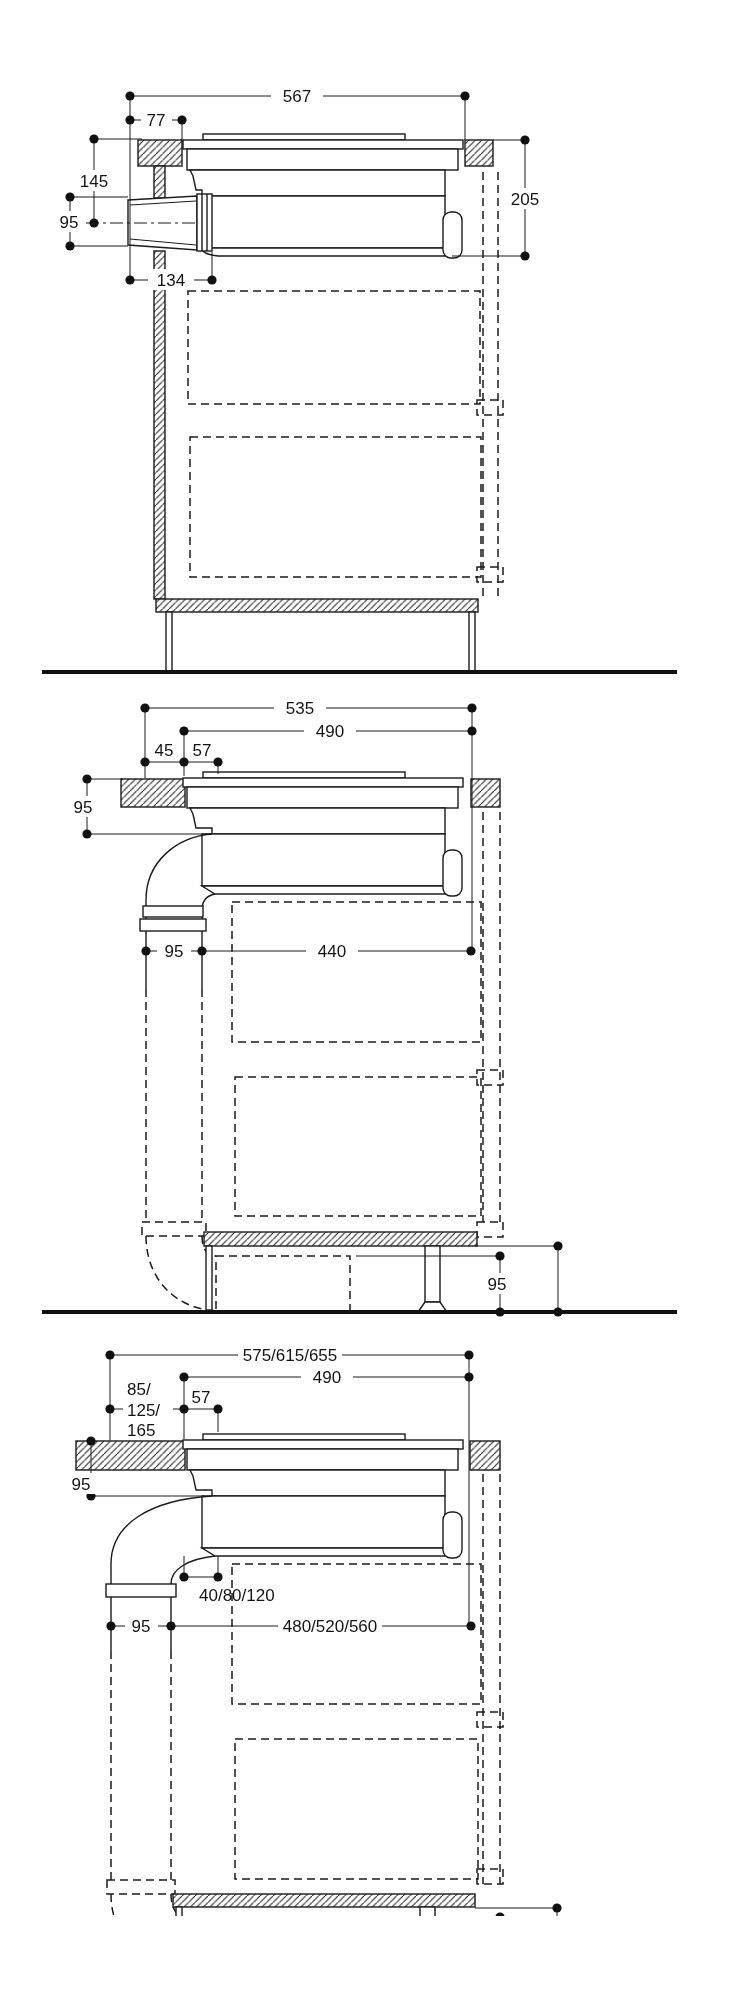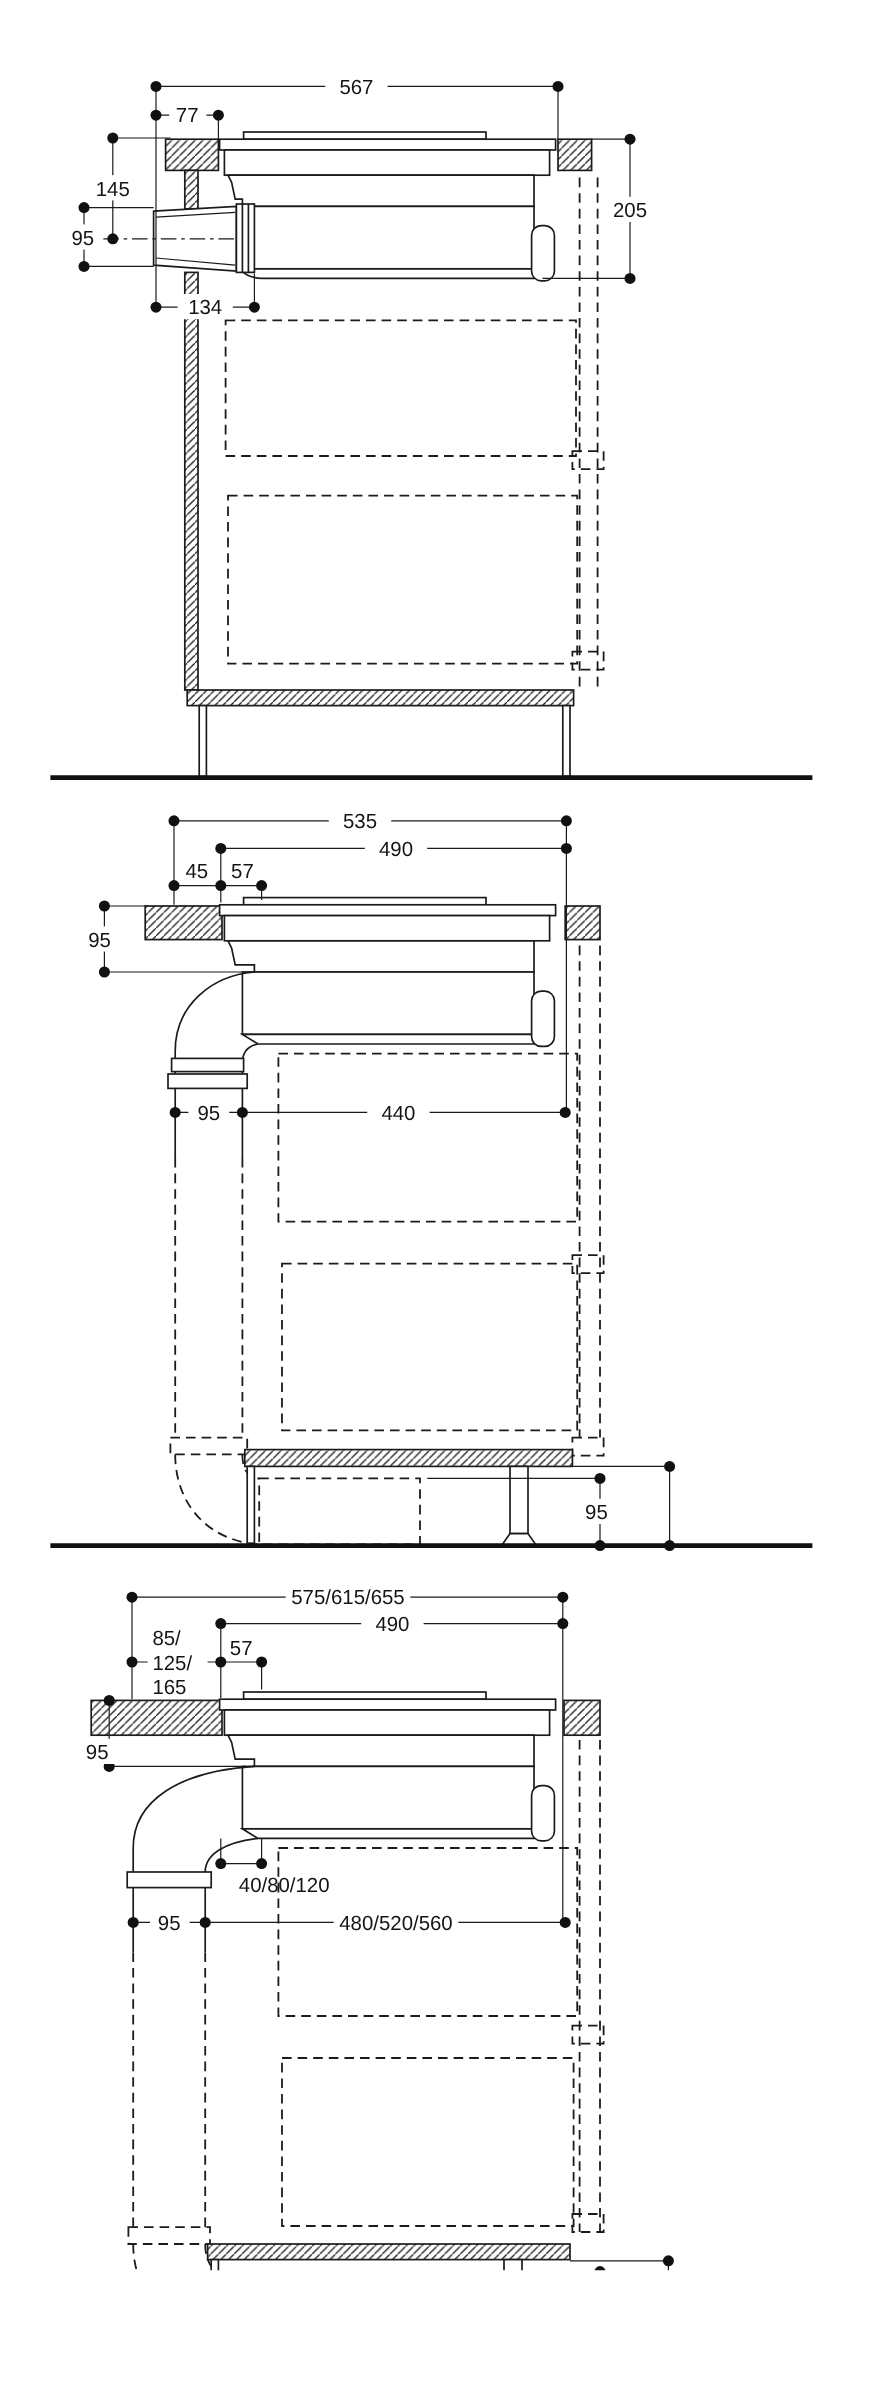--- a/index.html
+++ b/index.html
@@ -1,17 +1,17 @@
 <!DOCTYPE html>
 <html><head>
 <meta charset="utf-8">
 <style>
   html,body{margin:0;padding:0;background:#ffffff;}
   .page{width:732px;height:1892px;background:#ffffff;position:relative;overflow:hidden;
-        font-family:"Liberation Sans", sans-serif;}
+        font-family:"Liberation Sans", sans-serif;margin-top:24px;}
   svg{display:block;}
   
   .ln   {stroke:#1b1b1b;stroke-width:1.4;fill:none;}
   .lnw  {stroke:#1b1b1b;stroke-width:1.4;fill:#ffffff;}
   .thin {stroke:#1b1b1b;stroke-width:1;fill:none;}
   .dash {stroke:#1b1b1b;stroke-width:1.5;fill:none;stroke-dasharray:8 5;}
   .ddot {stroke:#1b1b1b;stroke-width:1.1;fill:none;stroke-dasharray:13 4 3 4;}
   .floor{stroke:#111;stroke-width:4;fill:none;}
   .hatch{fill:url(#hatchp);stroke:#1b1b1b;stroke-width:1.4;}
   .dot  {fill:#111;stroke:none;}

